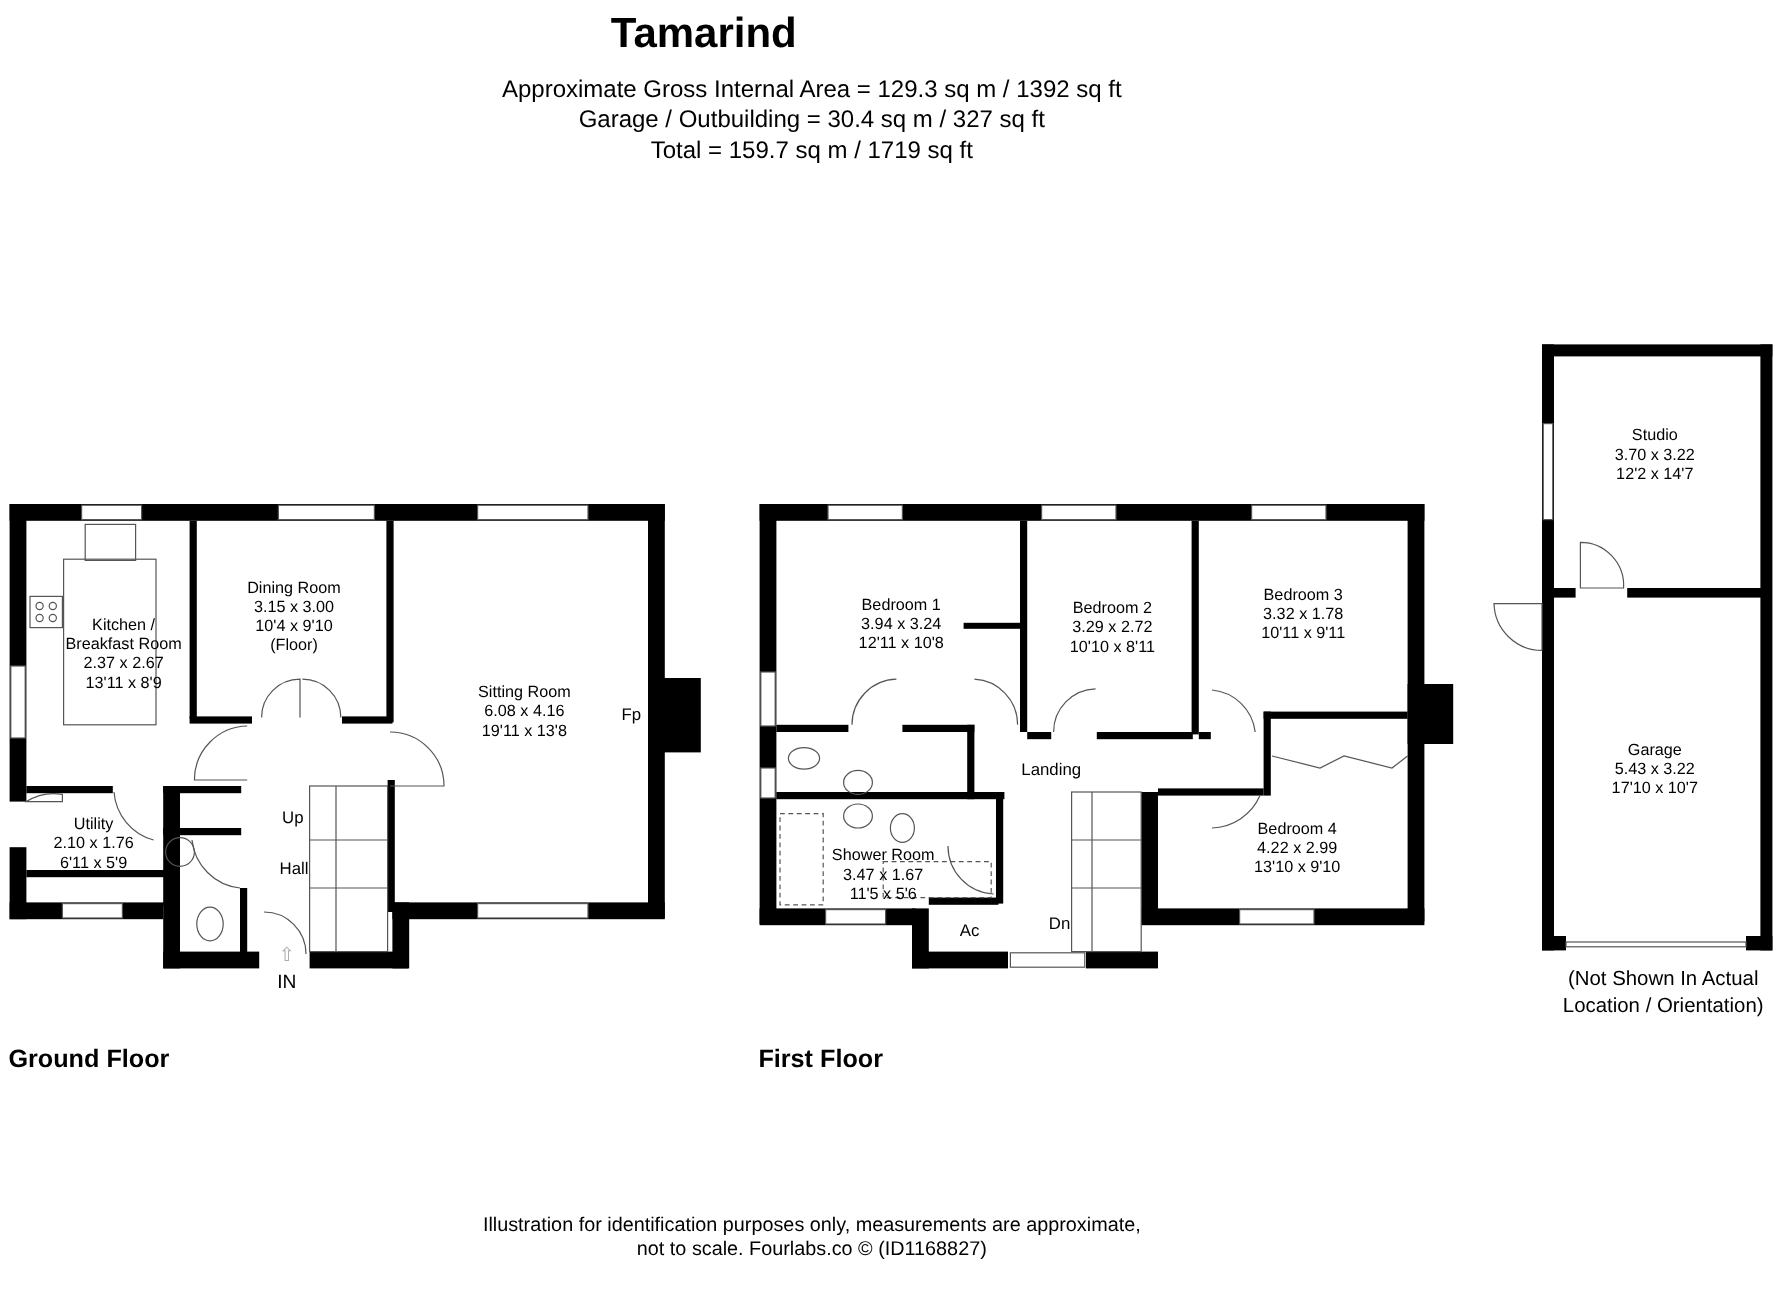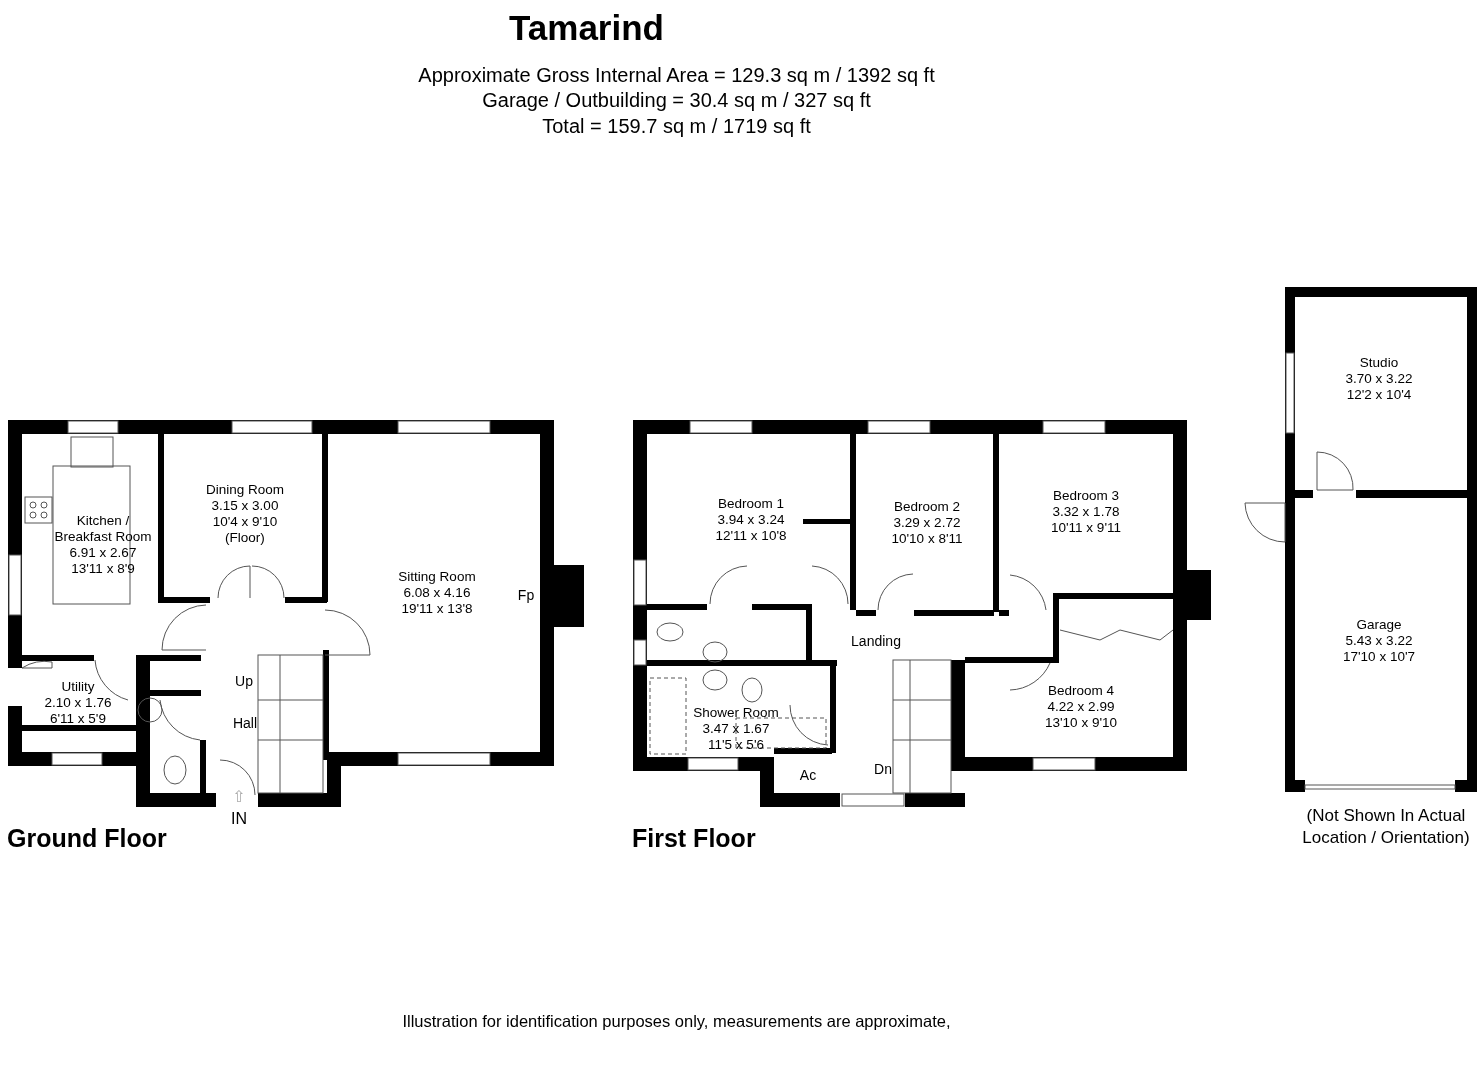--- a/index.html
+++ b/index.html
@@ -3,21 +3,21 @@
 <meta charset="utf-8">
 <style>
   html,body{margin:0;padding:0;background:#fff;}
   body{width:1483px;height:1080px;position:relative;overflow:hidden;font-family:"Liberation Sans",sans-serif;color:#000;}
   .title{position:absolute;left:0;width:1173px;top:8px;text-align:center;font-size:35px;font-weight:bold;}
   .area{position:absolute;left:0;width:1353px;text-align:center;font-size:20px;line-height:25px;}
   .plan{position:absolute;left:0;top:0;}
   .lbl{position:absolute;text-align:center;font-size:13.5px;line-height:16px;transform:translateX(-50%);white-space:nowrap;}
   .lbl span{display:block;}
   .small{font-size:14px;}
-  .floor{position:absolute;font-size:25px;font-weight:bold;}
+  .floor{position:absolute;font-size:21px;font-weight:bold;margin-top:47px;}
   .note{position:absolute;font-size:17px;line-height:22px;text-align:center;}
   .footer{position:absolute;left:0;width:1353px;top:1011px;text-align:center;font-size:16.5px;line-height:20px;}
 </style>
 </head>
 <body>
 
 <div class="title">Tamarind</div>
 <div class="area" style="top:63px">Approximate Gross Internal Area = 129.3 sq m / 1392 sq ft</div>
 <div class="area" style="top:88px">Garage / Outbuilding = 30.4 sq m / 327 sq ft</div>
 <div class="area" style="top:114px">Total = 159.7 sq m / 1719 sq ft</div>
@@ -153,21 +153,21 @@
     <rect x="1286" y="353" width="8" height="80" fill="#fff"></rect>
     <rect x="1305" y="785" width="150" height="4"></rect>
     <path d="M 1317 452 A 36 36 0 0 1 1353 490 L 1317 490 Z"></path>
     <path d="M 1245 503 A 40 40 0 0 0 1285 542 L 1285 503 Z"></path>
   </g>
 </svg>
 
 <div class="lbl" style="left:103px;top:513px">
   <span>Kitchen /</span>
   <span>Breakfast Room</span>
-  <span>6.91 x 2.67</span>
+  <span>2.37 x 2.67</span>
   <span>13'11 x 8'9</span>
 </div>
 <div class="lbl" style="left:245px;top:482px">
   <span>Dining Room</span>
   <span>3.15 x 3.00</span>
   <span>10'4 x 9'10</span>
   <span>(Floor)</span>
 </div>
 <div class="lbl" style="left:437px;top:569px">
   <span>Sitting Room</span>
@@ -212,27 +212,28 @@
   <span>11'5 x 5'6</span>
 </div>
 <div class="lbl small" style="left:876px;top:633px">Landing</div>
 <div class="lbl small" style="left:808px;top:767px">Ac</div>
 <div class="lbl small" style="left:883px;top:761px">Dn</div>
 <div class="floor" style="left:632px;top:824px">First Floor</div>
 
 <div class="lbl" style="left:1379px;top:355px">
   <span>Studio</span>
   <span>3.70 x 3.22</span>
-  <span>12'2 x 10'4</span>
+  <span>12'2 x 14'7</span>
 </div>
 <div class="lbl" style="left:1379px;top:617px">
   <span>Garage</span>
   <span>5.43 x 3.22</span>
   <span>17'10 x 10'7</span>
 </div>
 <div class="note" style="left:1290px;top:805px;width:192px">
   <div>(Not Shown In Actual</div>
   <div>Location / Orientation)</div>
 </div>
 
 <div class="footer">
   <div>Illustration for identification purposes only, measurements are approximate,</div>
+  <div>not to scale. Fourlabs.co © (ID1168827)</div>
 </div>
 
 </body></html>

